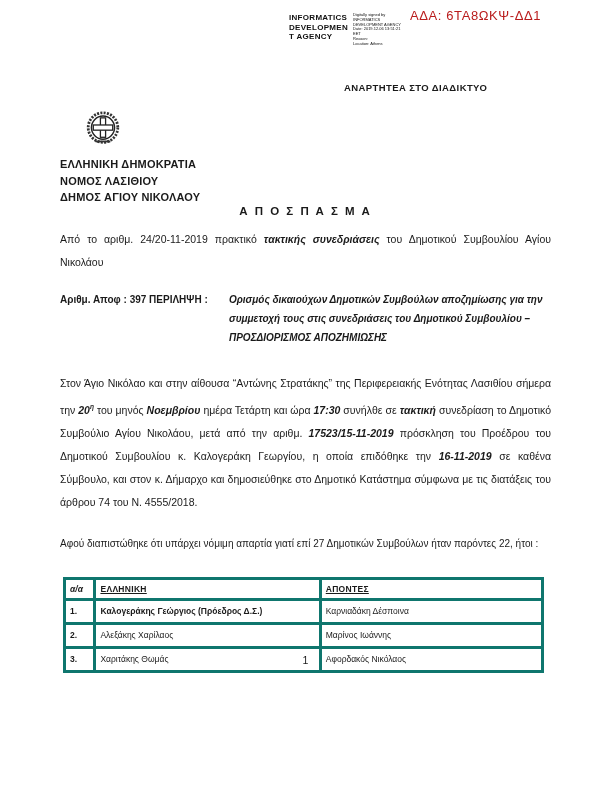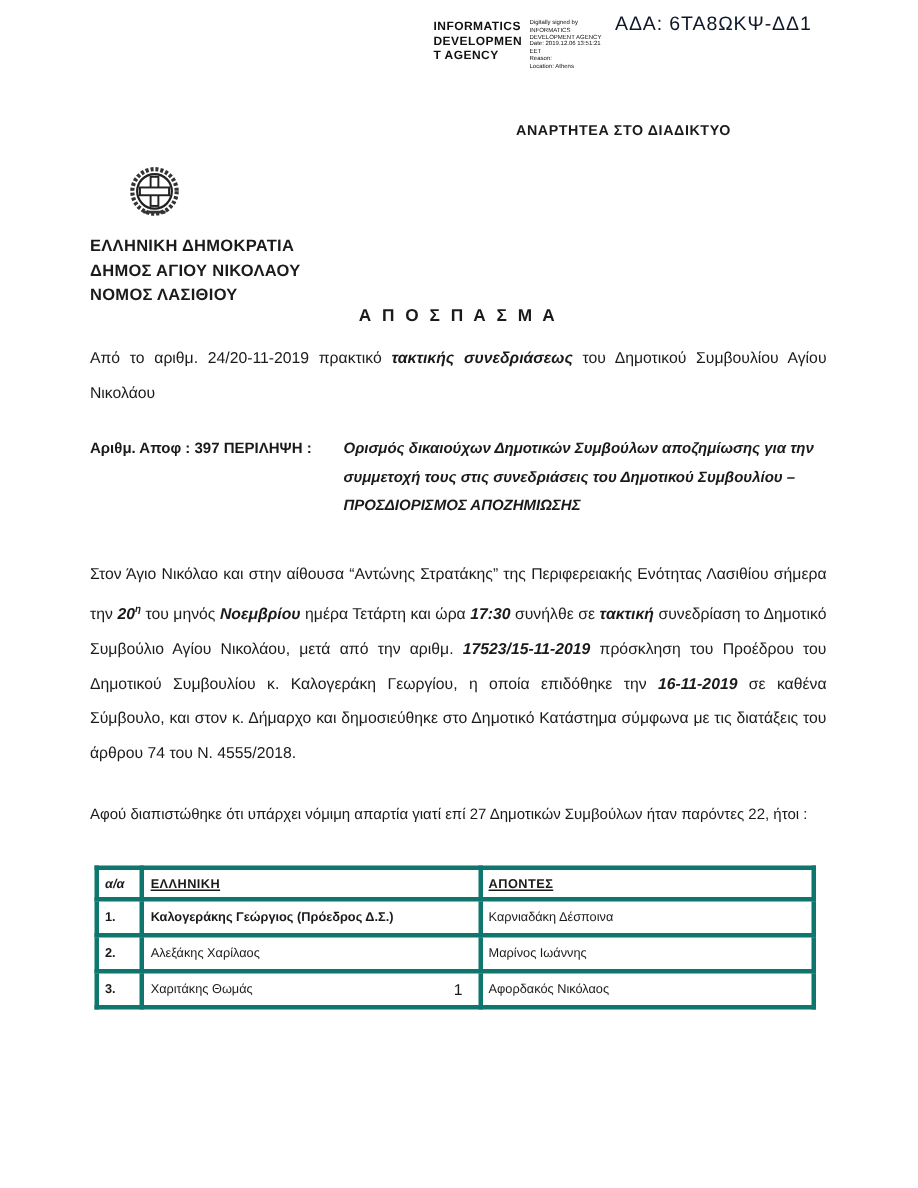--- a/index.html
+++ b/index.html
@@ -4,21 +4,21 @@
 <style>
   html,body{margin:0;padding:0;background:#ffffff;}
   .page{
     position:relative;width:612px;height:792px;background:#ffffff;
     font-family:"Liberation Sans",sans-serif;color:#1a1a1a;overflow:hidden;
   }
   .abs{position:absolute;}
   .bi{font-weight:bold;font-style:italic;}
   .bisup{font-weight:bold;font-style:italic;vertical-align:super;font-size:0.62em;}
 
-  .ada{left:410px;top:8px;font-size:13px;letter-spacing:0.6px;color:#0f172a;}
+  .ada{left:410px;top:8px;font-size:13px;letter-spacing:0.6px;color:#b91c1c;}
   .stamp{left:289px;top:13px;display:flex;gap:5px;align-items:flex-start;}
   .stamp-agency{font-size:8px;line-height:9.5px;font-weight:bold;color:#111;letter-spacing:0.3px;white-space:pre;}
   .stamp-details{font-size:4px;line-height:4.8px;color:#111;white-space:pre;}
   .notice{left:344px;top:82px;font-size:9.5px;font-weight:bold;letter-spacing:0.4px;}
   .emblem{left:84px;top:110px;width:38px;height:37px;}
   .letterhead{left:60px;top:156px;font-size:11px;line-height:16.5px;font-weight:bold;letter-spacing:0.2px;}
   .title{left:60px;top:205px;width:491px;text-align:center;font-size:11.5px;font-weight:bold;letter-spacing:2px;}
   .intro{left:60px;top:228px;width:491px;font-size:10.5px;line-height:23px;text-align:justify;}
   .decision{left:60px;top:290px;width:491px;display:flex;font-size:10px;line-height:19px;}
   .decision-label{font-weight:bold;width:169px;flex:0 0 169px;}
@@ -66,27 +66,27 @@
       <circle cx="20" cy="19" r="16" fill="none" stroke="#333" stroke-width="3" stroke-dasharray="2.2,1.4"></circle>
       <circle cx="20" cy="19" r="12.5" fill="#ffffff" stroke="#222" stroke-width="1.6"></circle>
       <rect x="17.2" y="8.5" width="5.6" height="21" fill="#ffffff" stroke="#222" stroke-width="1.4"></rect>
       <rect x="9.5" y="16.2" width="21" height="5.6" fill="#ffffff" stroke="#222" stroke-width="1.4"></rect>
       <path d="M12 34 L28 34" stroke="#333" stroke-width="2"></path>
     </svg>
   </div>
 
   <div class="abs letterhead">
     <div>ΕΛΛΗΝΙΚΗ ΔΗΜΟΚΡΑΤΙΑ</div>
+    <div>ΝΟΜΟΣ ΛΑΣΙΘΙΟΥ</div>
     <div>ΔΗΜΟΣ ΑΓΙΟΥ ΝΙΚΟΛΑΟΥ</div>
-    <div>ΝΟΜΟΣ ΛΑΣΙΘΙΟΥ</div>
   </div>
 
   <div class="abs title">Α Π Ο Σ Π Α Σ Μ Α</div>
 
-  <div class="abs intro"><span>Από το αριθμ. 24/20-11-2019 πρακτικό </span><span class="bi">τακτικής συνεδριάσεως</span><span> του Δημοτικού Συμβουλίου Αγίου Νικολάου</span></div>
+  <div class="abs intro"><span>Από το αριθμ. 24/20-11-2019 πρακτικό </span><span class="bi">τακτικής συνεδριάσεις</span><span> του Δημοτικού Συμβουλίου Αγίου Νικολάου</span></div>
 
   <div class="abs decision">
     <div class="decision-label">Αριθμ. Αποφ : 397 ΠΕΡΙΛΗΨΗ :</div>
     <div class="decision-summary">Ορισμός δικαιούχων Δημοτικών Συμβούλων αποζημίωσης για την συμμετοχή τους στις συνεδριάσεις του Δημοτικού Συμβουλίου – ΠΡΟΣΔΙΟΡΙΣΜΟΣ ΑΠΟΖΗΜΙΩΣΗΣ</div>
   </div>
 
   <div class="abs para1"><span>Στον Άγιο Νικόλαο και στην αίθουσα “Αντώνης Στρατάκης” της Περιφερειακής Ενότητας Λασιθίου  σήμερα την </span><span class="bi">20</span><span class="bisup">η</span><span> του μηνός </span><span class="bi">Νοεμβρίου</span><span> ημέρα Τετάρτη και ώρα </span><span class="bi">17:30</span><span> συνήλθε σε </span><span class="bi">τακτική</span><span> συνεδρίαση το Δημοτικό Συμβούλιο Αγίου Νικολάου, μετά από την αριθμ. </span><span class="bi">17523/15-11-2019</span><span> πρόσκληση του Προέδρου του Δημοτικού Συμβουλίου κ. Καλογεράκη Γεωργίου, η οποία επιδόθηκε την </span><span class="bi">16-11-2019</span><span> σε καθένα Σύμβουλο, και στον κ. Δήμαρχο και δημοσιεύθηκε στο Δημοτικό Κατάστημα σύμφωνα με τις διατάξεις του άρθρου 74 του  Ν. 4555/2018.</span></div>
 
   <div class="abs para2">Αφού διαπιστώθηκε ότι υπάρχει νόμιμη απαρτία γιατί επί 27 Δημοτικών Συμβούλων ήταν παρόντες 22, ήτοι :</div>
 

